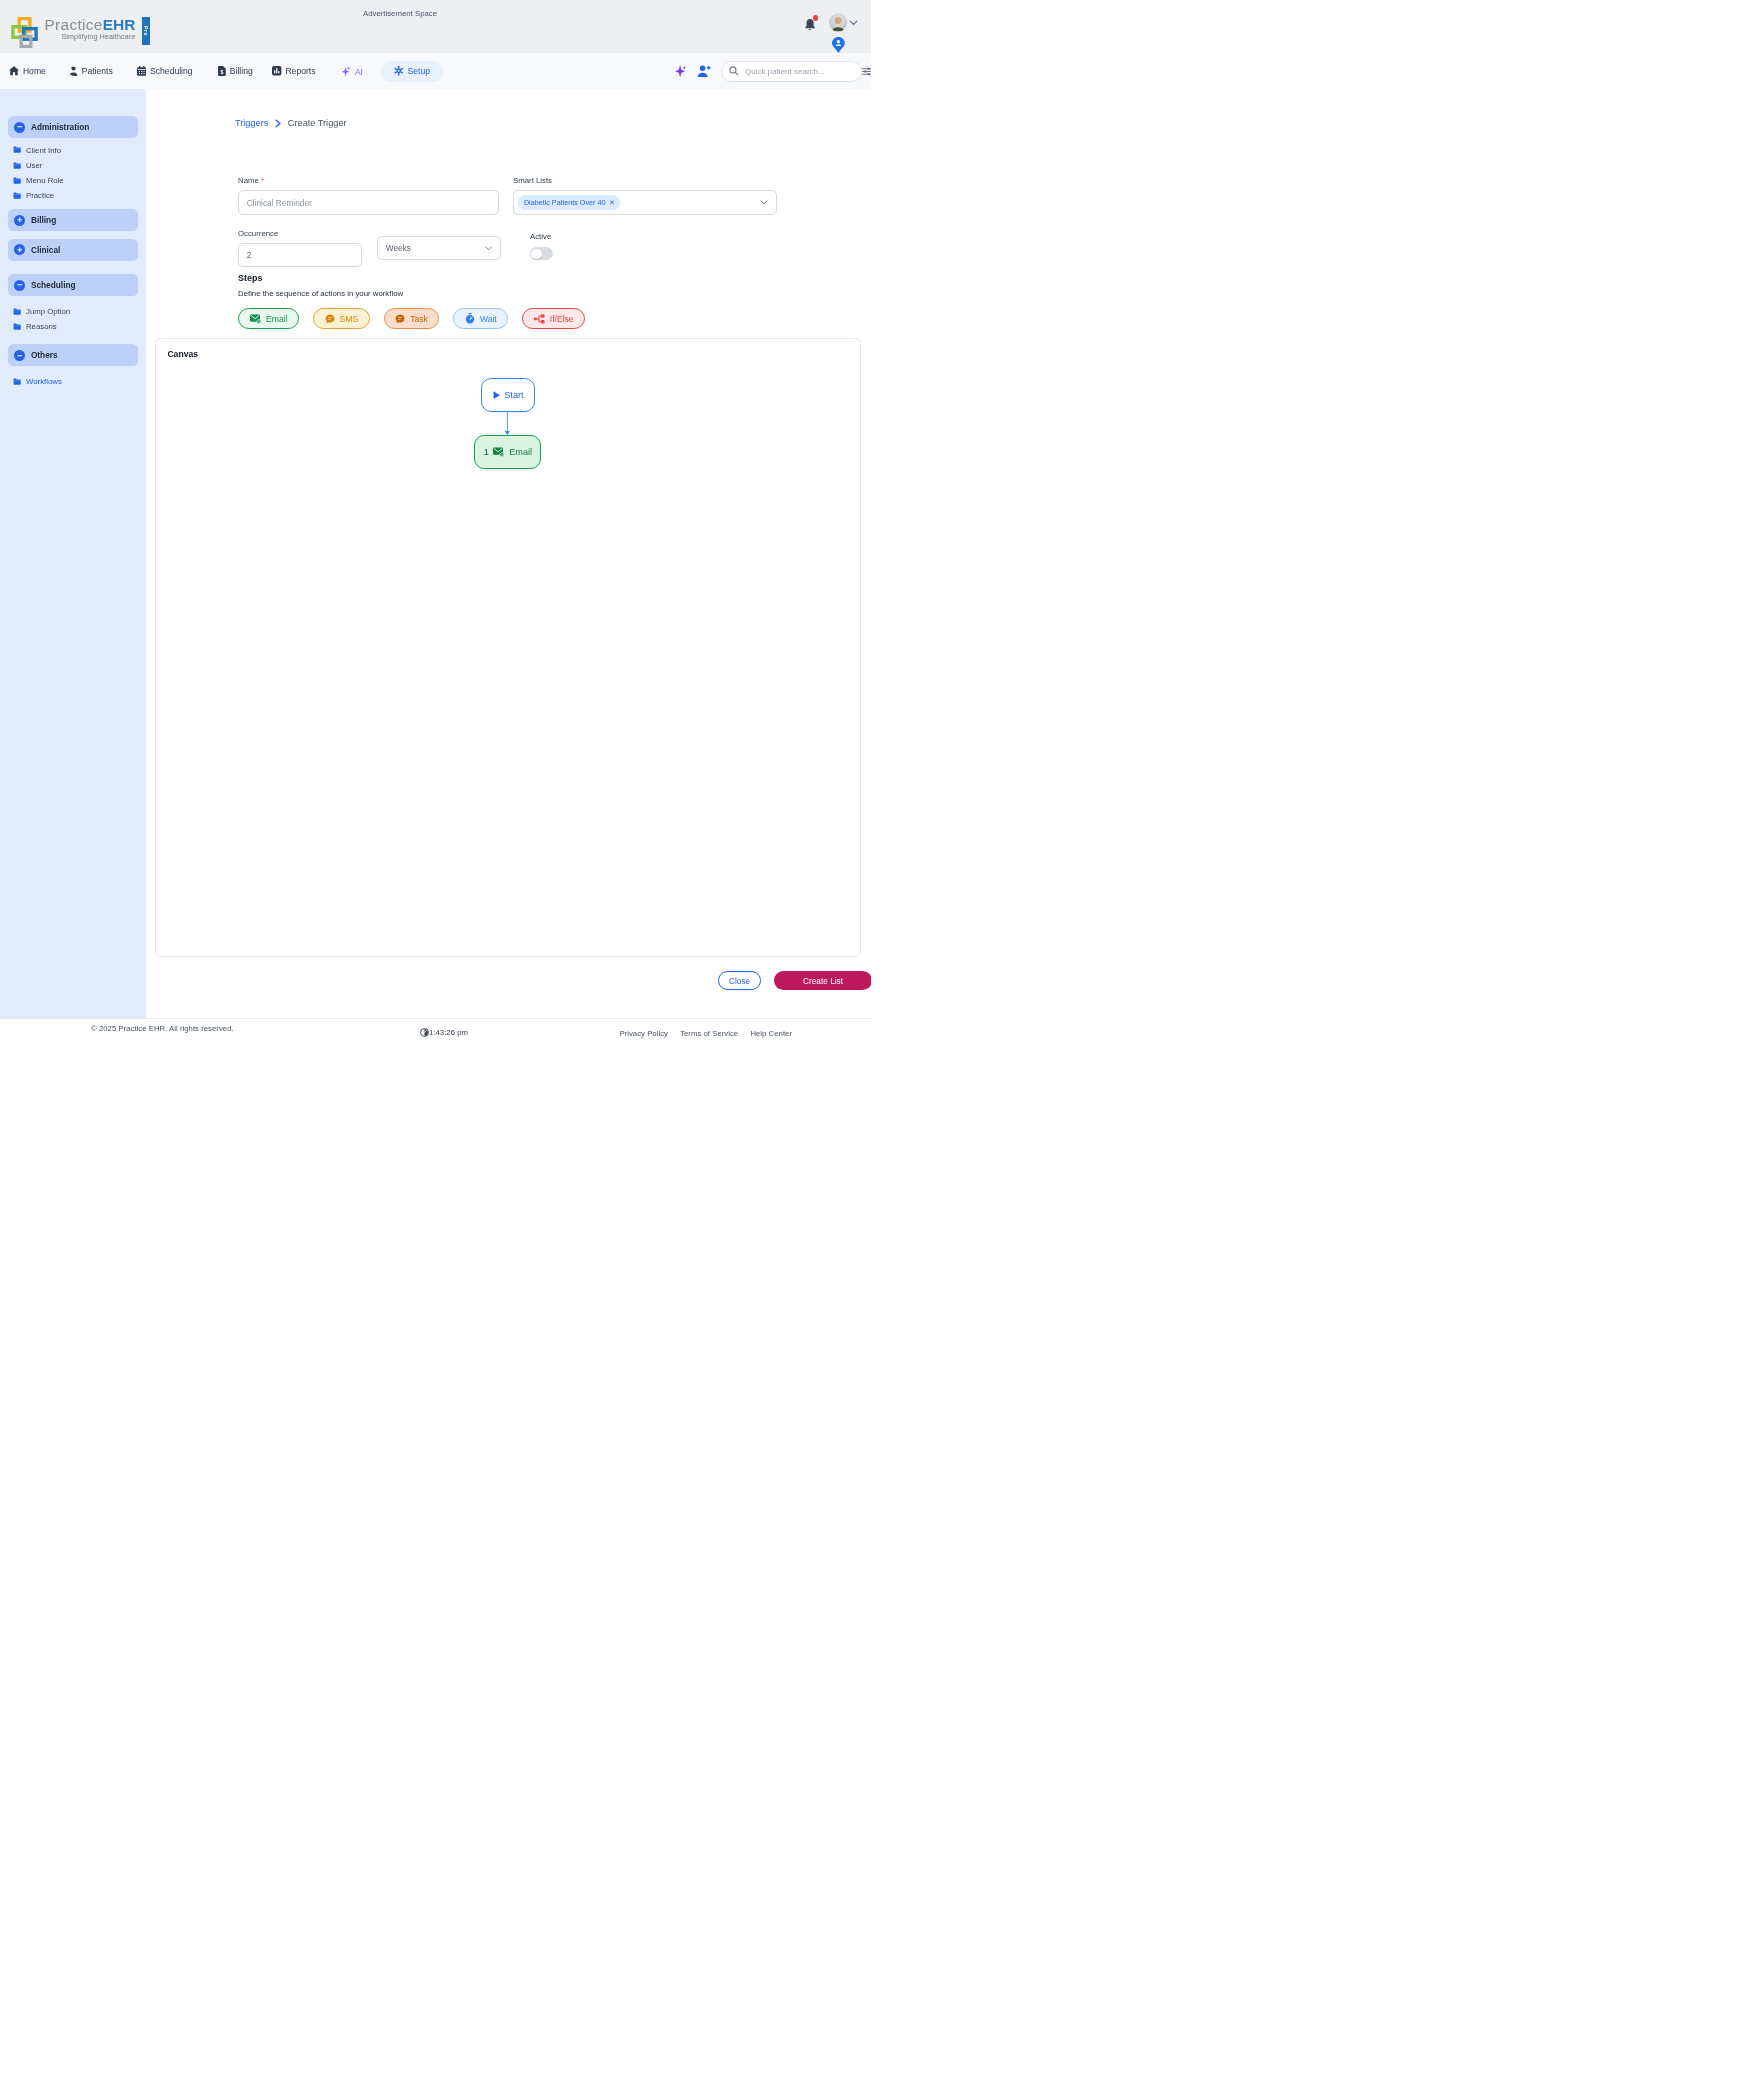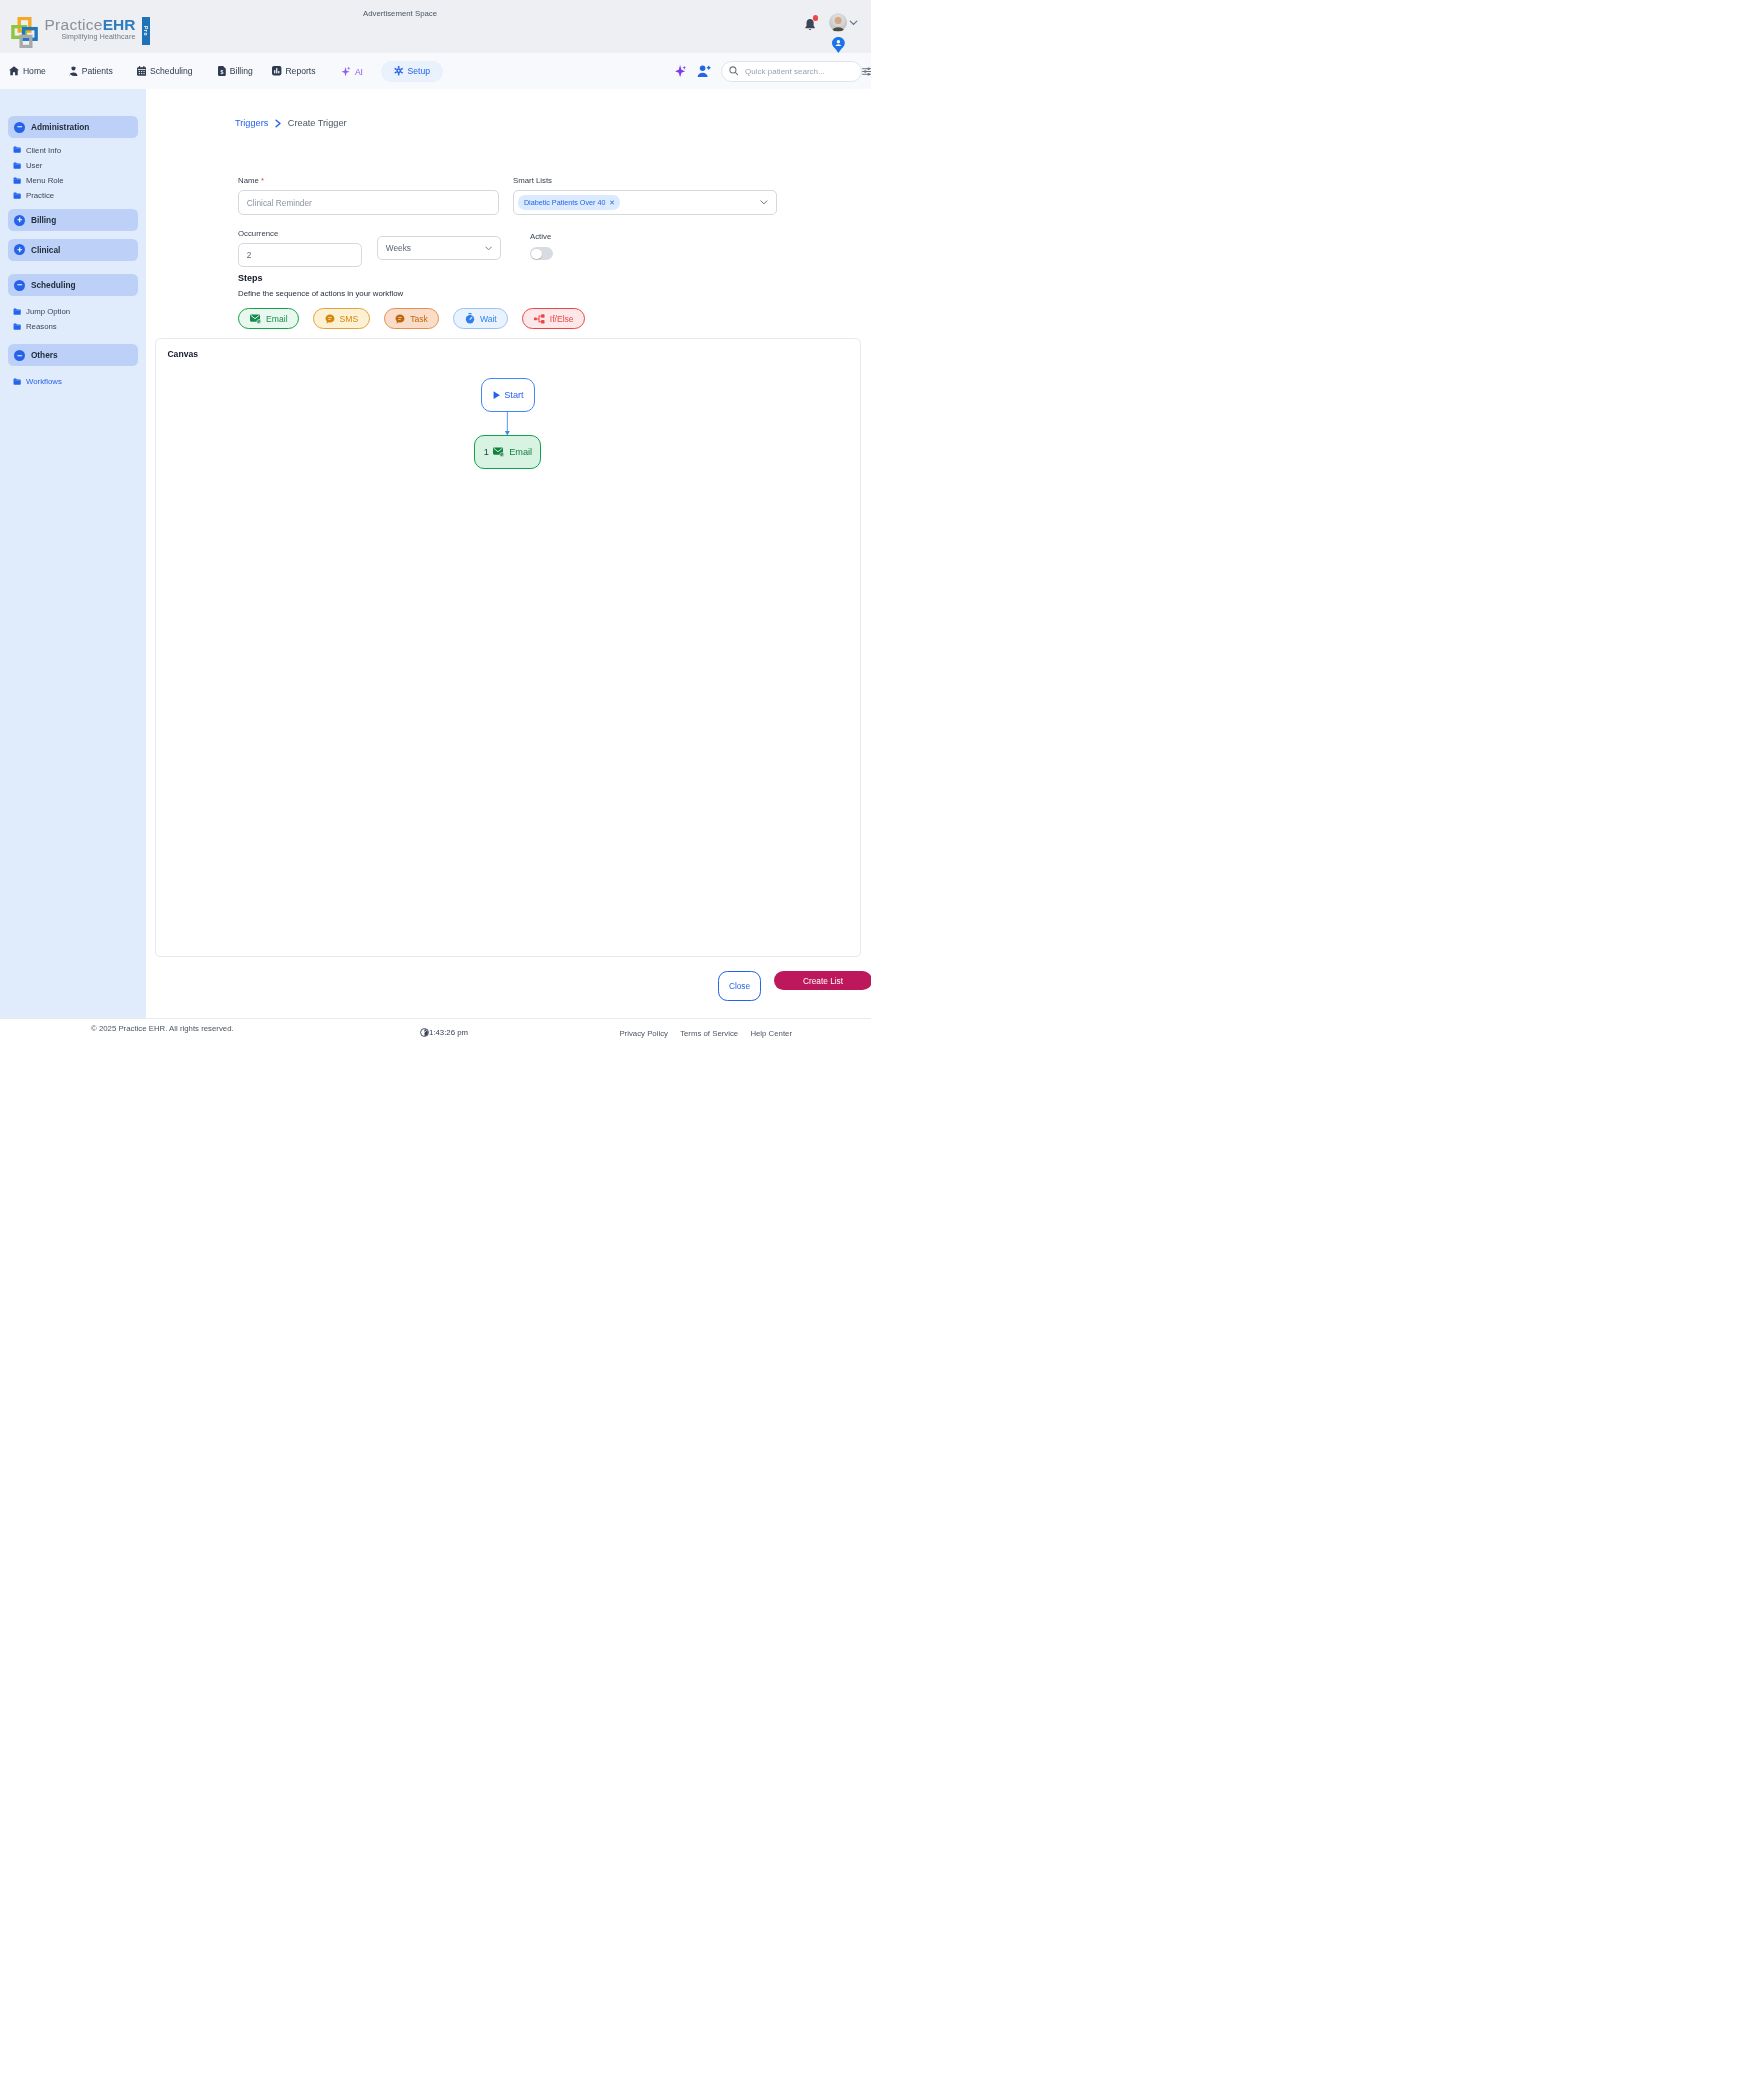--- a/index.html
+++ b/index.html
@@ -78,21 +78,21 @@
   .step-wait{background:#eaf3fd;border-color:#97c4f7;color:#2f80ed;}
   .step-ifelse{background:#fce8e8;border-color:#ef4444;color:#ef4444;}
 
   .canvas{position:absolute;left:9.4px;top:249px;width:706px;height:619px;border:0.8px solid #e6e8ec;border-radius:5.5px;box-sizing:border-box;}
   .canvas-title{position:absolute;left:11px;top:10px;font-size:8.6px;font-weight:700;color:#111827;}
   .node-start{position:absolute;left:325px;top:39px;width:54px;height:34px;background:#fff;border:1.1px solid #4285f4;border-radius:10px;display:flex;align-items:center;justify-content:center;gap:3.9px;color:#2563eb;font-size:9.2px;cursor:pointer;box-sizing:border-box;}
   .edge{position:absolute;left:348px;top:73px;}
   .node-email{position:absolute;left:318px;top:96px;width:67px;height:34px;background:#d9f3e3;border:1.1px solid #12a150;border-radius:10px;display:flex;align-items:center;justify-content:center;gap:4.4px;font-size:9.2px;color:#15803d;cursor:pointer;box-sizing:border-box;}
   .node-email .idx{color:#173f2a;}
 
-  .btn-close{position:absolute;left:572px;top:882px;width:43px;height:30px;border-radius:9.4px;border:0.8px solid #2563eb;color:#2563eb;background:#fff;font-size:8.3px;display:flex;align-items:center;justify-content:center;cursor:pointer;box-sizing:border-box;}
+  .btn-close{position:absolute;left:572px;top:882px;width:43px;height:19px;border-radius:9.4px;border:0.8px solid #2563eb;color:#2563eb;background:#fff;font-size:8.3px;display:flex;align-items:center;justify-content:center;cursor:pointer;box-sizing:border-box;}
   .btn-create{position:absolute;left:628px;top:882px;width:98px;height:19px;border-radius:9.4px;background:#be185d;color:#fff;font-size:8.3px;display:flex;align-items:center;justify-content:center;cursor:pointer;}
 
   
   .footer{position:absolute;left:0;bottom:0;width:100%;height:30.5px;background:#fff;border-top:0.6px solid #e7e9ed;}
   .foot-left{position:absolute;left:91px;top:5px;font-size:7.8px;color:#4b5563;}
   .foot-time{position:absolute;left:420px;top:9.4px;display:flex;align-items:center;gap:0;font-size:7.8px;color:#374151;}
   .foot-links{position:absolute;right:79px;top:10.5px;display:flex;gap:12.2px;font-size:7.8px;color:#4b5563;}
   .foot-links span{cursor:pointer;}
 </style>
 </head>

